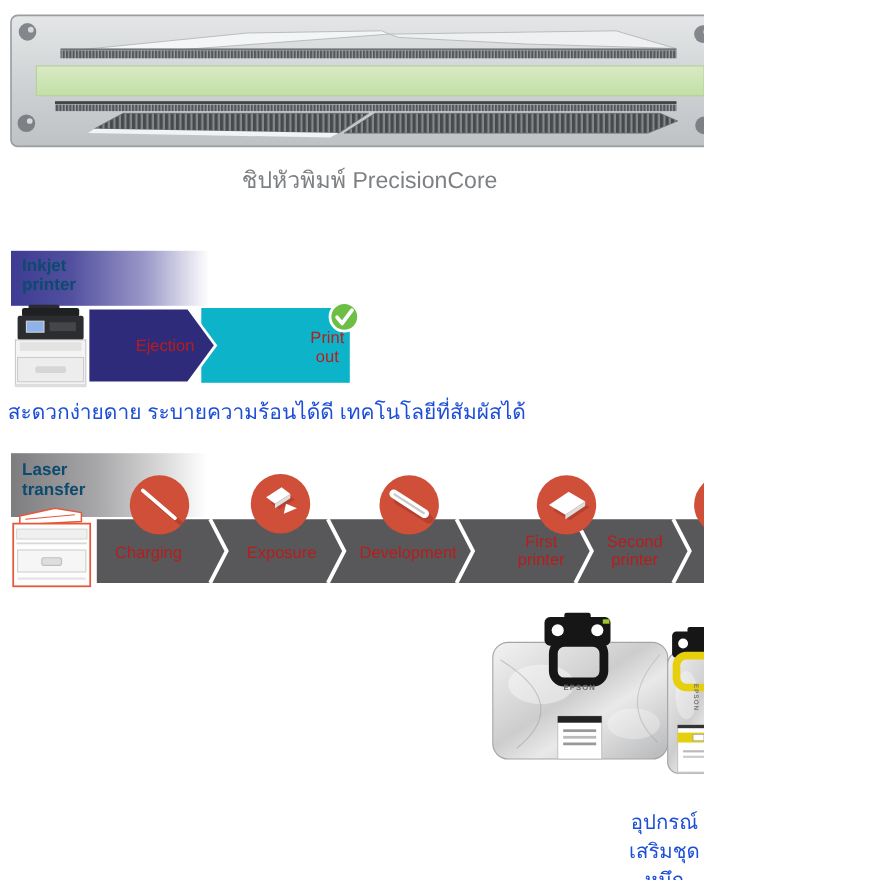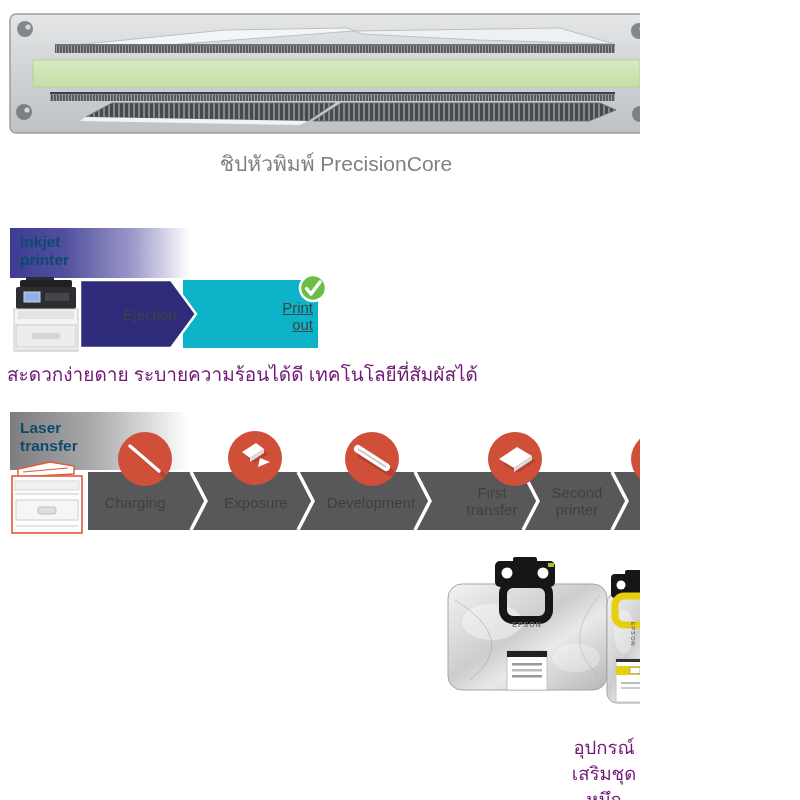--- a/index.html
+++ b/index.html
@@ -6,24 +6,24 @@
   .page{position:relative;width:640px;height:800px;background:#ffffff;overflow:hidden;
         font-family:"Liberation Sans","DejaVu Sans",sans-serif;}
   .page svg{position:absolute;left:0;top:0;overflow:visible;}
   .banner{position:absolute;}
   .banner-inkjet{left:10px;top:228px;width:180px;height:50px;
      background:linear-gradient(90deg,#3e3c92 0%,#514f9e 30%,#9b99c8 68%,#ffffff 100%);}
   .banner-laser{left:10px;top:412px;width:178px;height:58px;
      background:linear-gradient(90deg,#7d7d7f 0%,#a8a8aa 45%,#dadadb 78%,#ffffff 100%);}
   .banner-label{position:absolute;color:#0c4a6e;font-weight:bold;font-size:15.5px;
      line-height:1.18;white-space:pre-line;}
-  .flow-label{position:absolute;color:#404040;font-size:15px;line-height:1.15;
+  .flow-label{position:absolute;color:#b91c1c;font-size:15px;line-height:1.15;
      white-space:pre-line;text-align:center;transform:translateX(-50%);}
-  .flow-label.right{transform:translateX(-100%);text-align:right;text-decoration:underline;}
-  .caption{position:absolute;color:#701a75;font-size:19px;}
+  .flow-label.right{transform:translateX(-100%);}
+  .caption{position:absolute;color:#1d4ed8;font-size:19px;}
   .caption-center{transform:translateX(-50%);text-align:center;white-space:pre-line;}
   .chip-caption{position:absolute;color:#7e8184;font-size:21px;transform:translateX(-50%);}
 </style>
 </head>
 <body>
 
 <div class="page">
 
   <svg style="left:0;top:0;width:800px;height:180px" viewBox="0 0 800 180">
     <defs>
@@ -192,21 +192,21 @@
         <line x1="647" y1="461" x2="669" y2="451" stroke="#cccccc" stroke-width="1.5"></line>
         <polygon points="648,468 676,452 676,456 648,472" fill="#dddddd"></polygon>
       </g>
     </g>
   </svg>
 
   <div class="flow-label" style="left:135px;top:494px">Charging</div>
   <div class="flow-label" style="left:256px;top:494px">Exposure</div>
   <div class="flow-label" style="left:371px;top:494px">Development</div>
   <div class="flow-label" style="left:492px;top:484px">First
-transfer</div>
+printer</div>
   <div class="flow-label" style="left:577px;top:484px">Second
 printer</div>
   <div class="flow-label" style="left:661px;top:518px">Fixing</div>
 
   <svg style="left:440px;top:556px;width:350px;height:166px" viewBox="440 556 350 166">
     <defs>
       <linearGradient id="silver" x1="0" y1="0" x2="1" y2="1">
         <stop offset="0" stop-color="#f3f3f3"></stop>
           <stop offset="0.45" stop-color="#cdcdce"></stop>
         <stop offset="0.62" stop-color="#e9e9e9"></stop>

